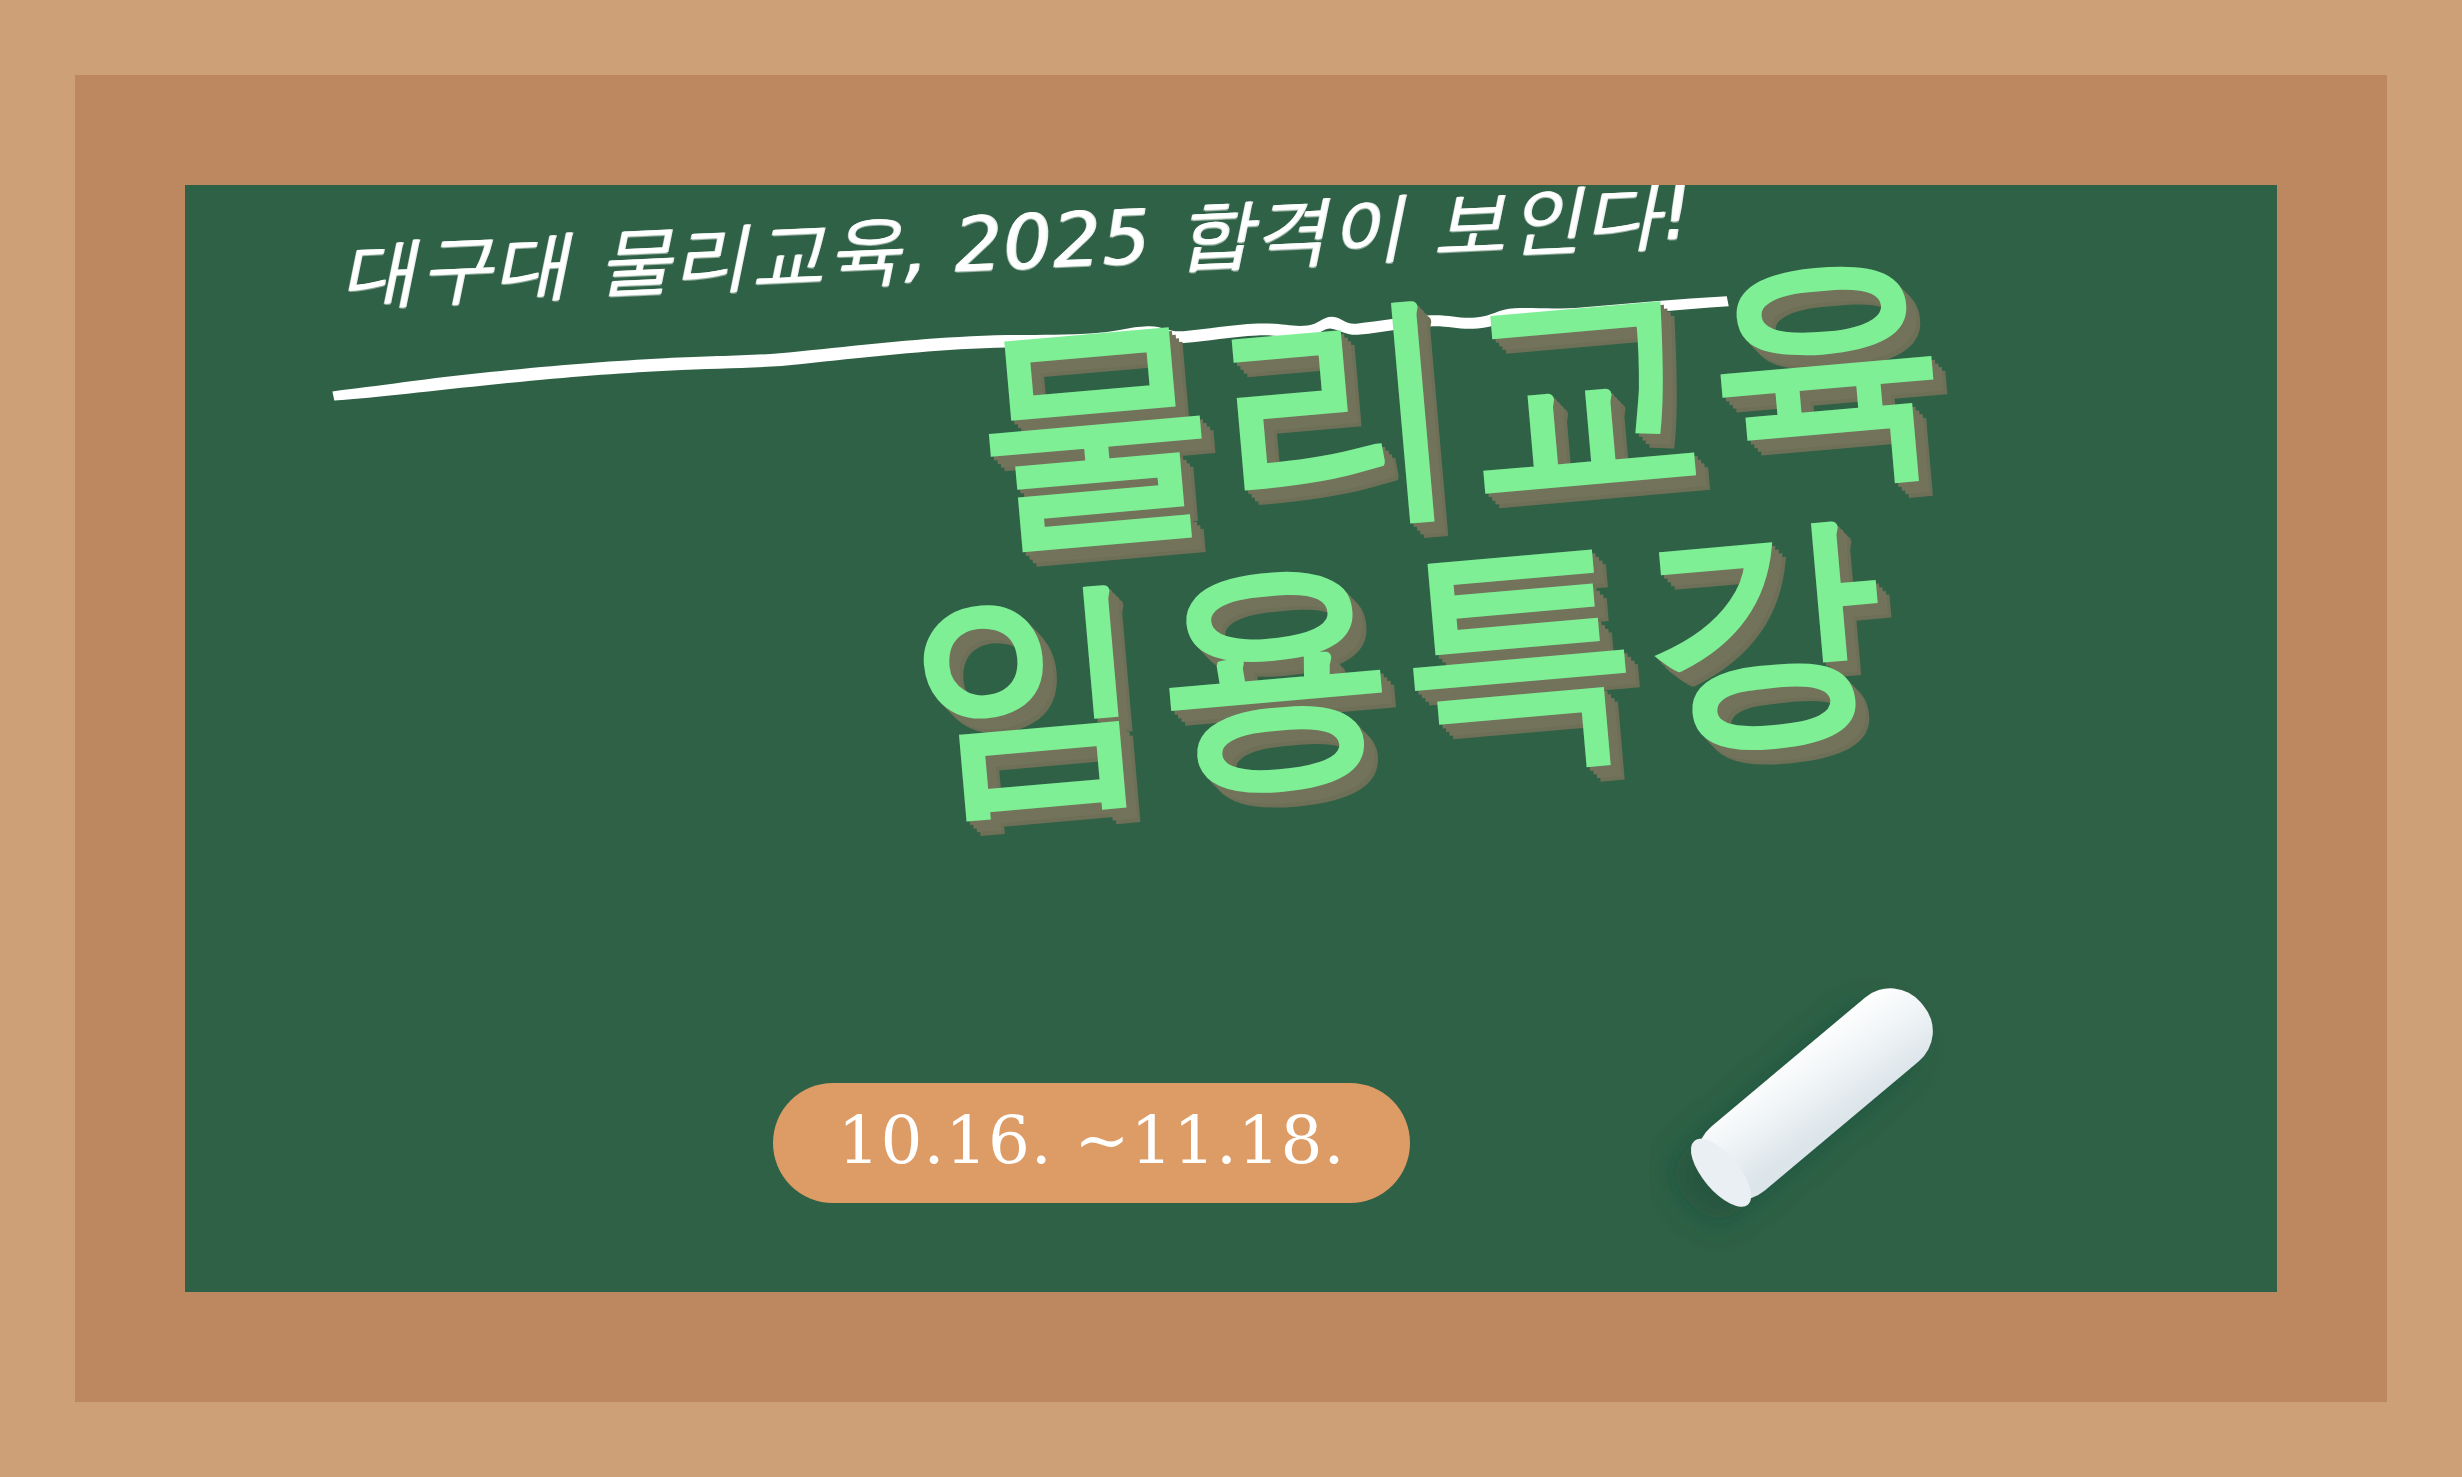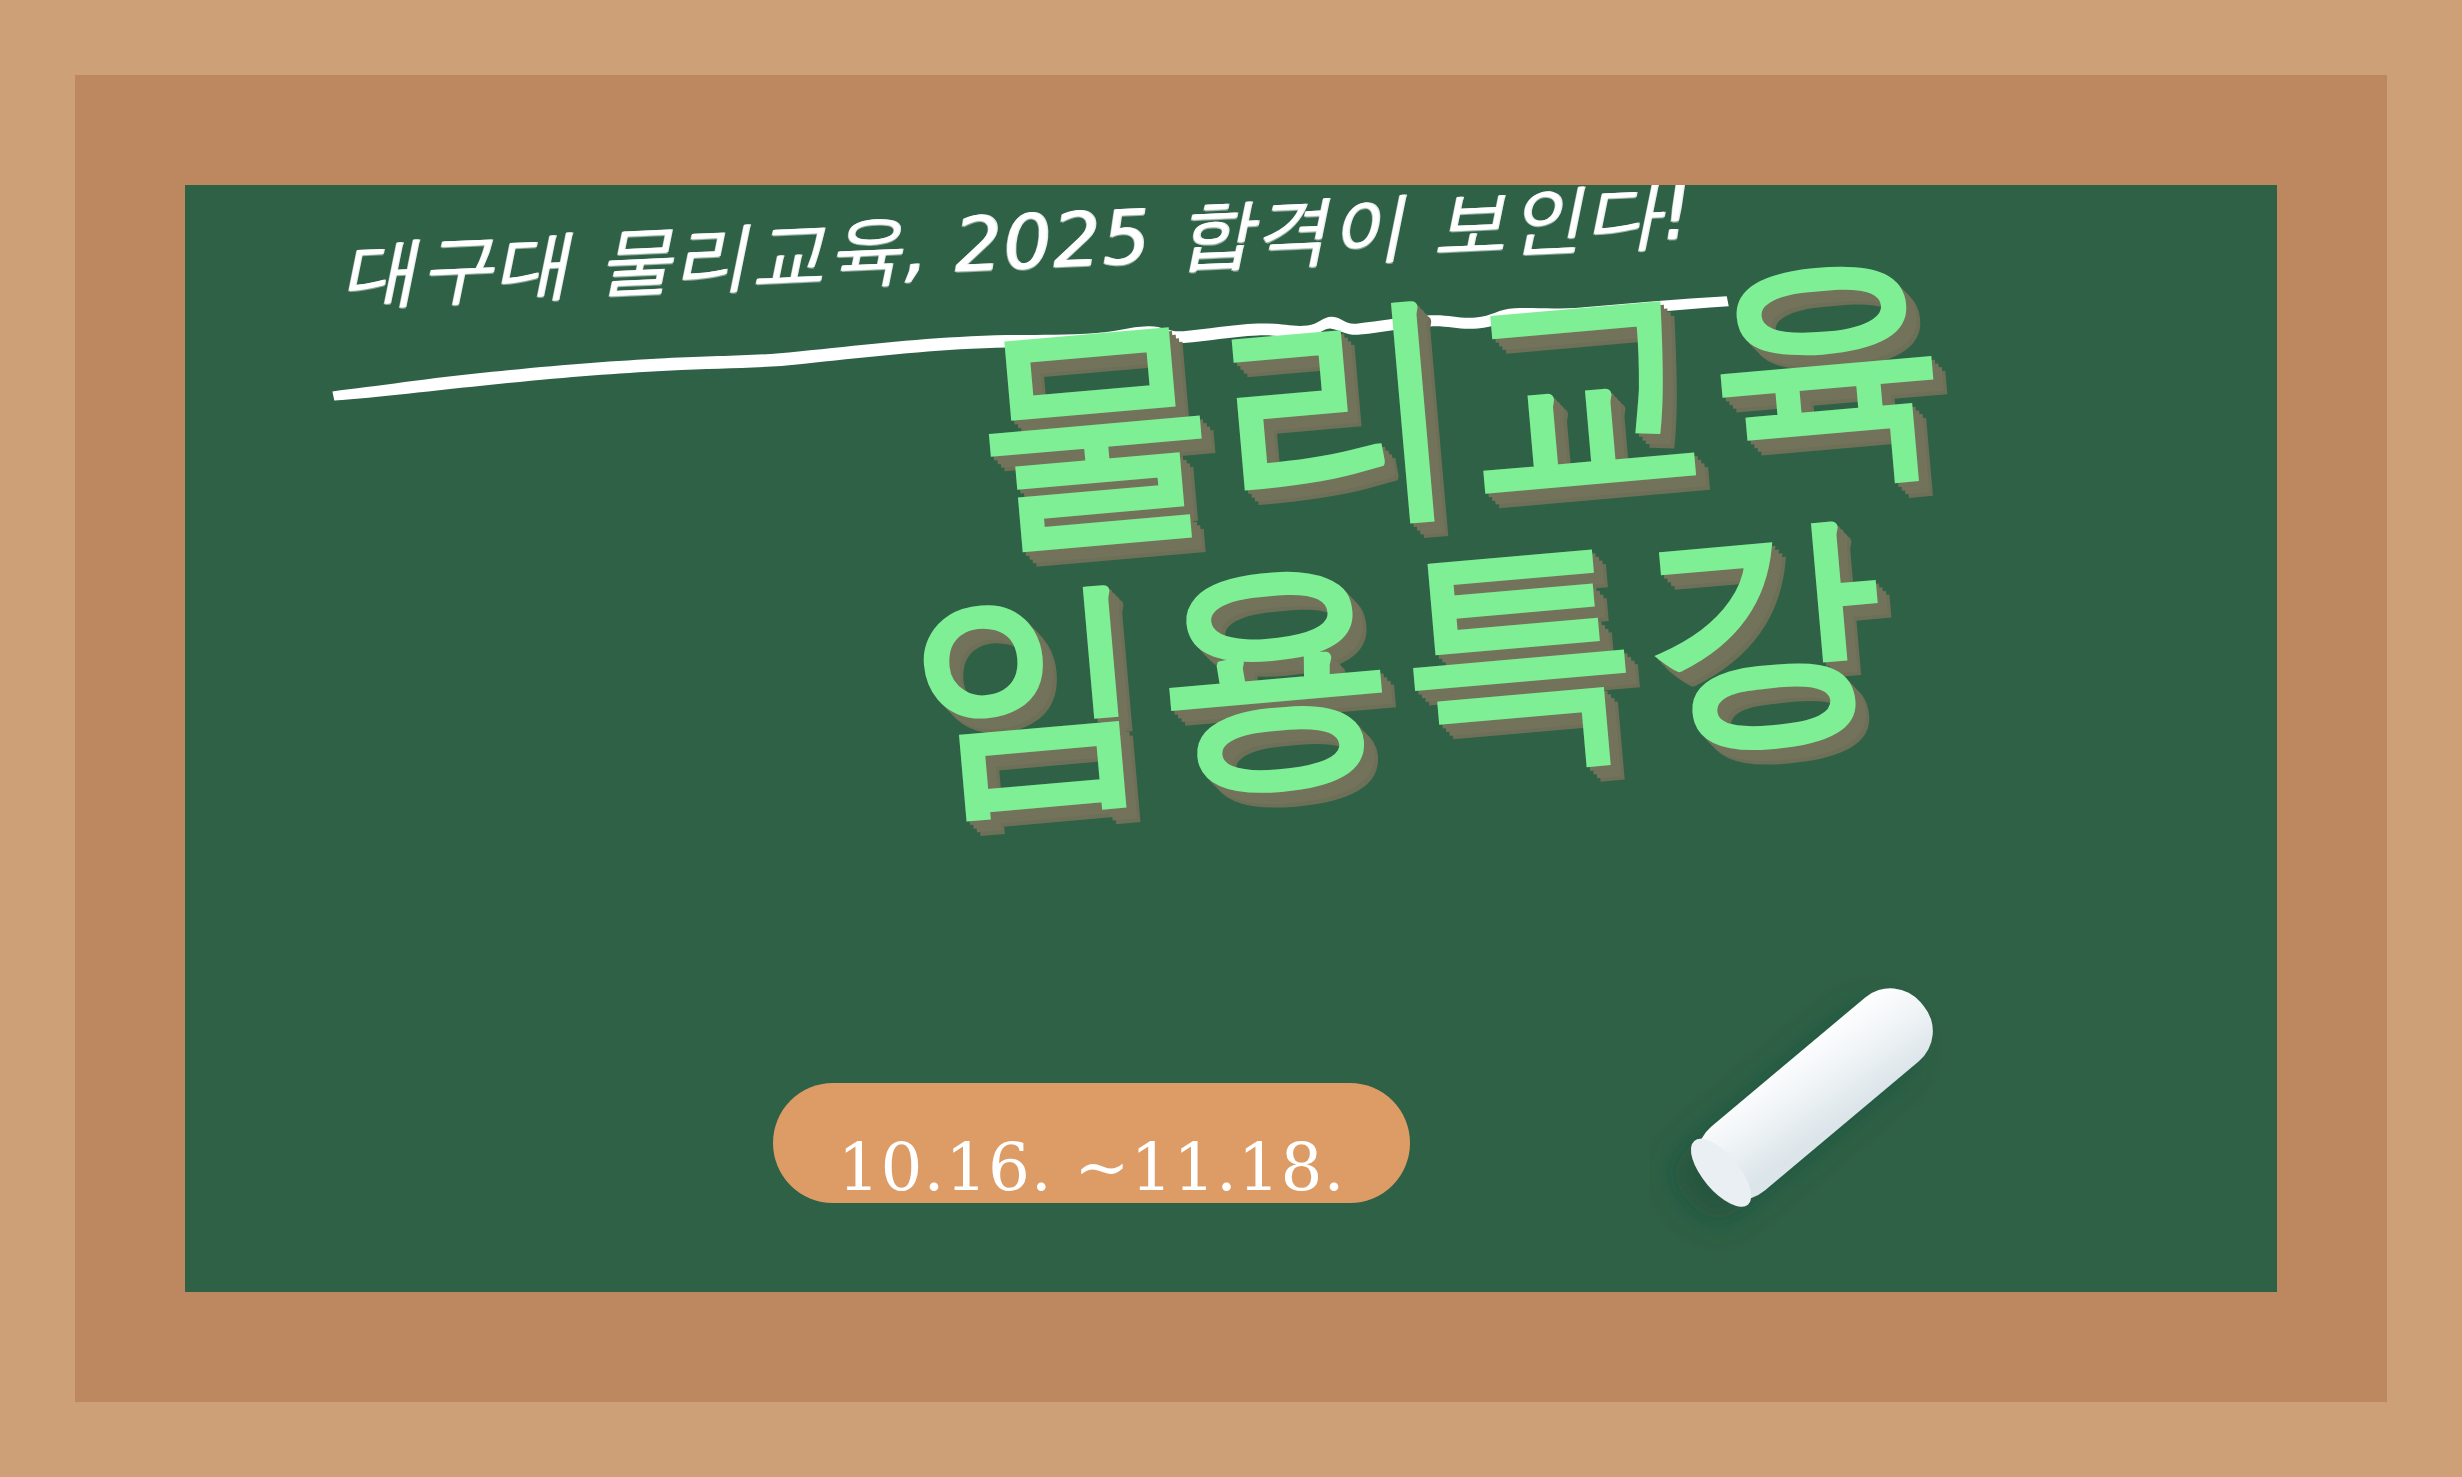--- a/index.html
+++ b/index.html
@@ -95,21 +95,21 @@
   
   #date-badge{
     position:absolute;
     left:588px;
     top:898px;
     width:637px;
     height:120px;
     background:#DD9C66;
     border-radius:61px;
     display:flex;
-    align-items:flex-end;
+    align-items:center;
     justify-content:center;
   }
   #date-text{
     color:#FFFFFF;
     font-family:"DejaVu Serif", serif;
     font-weight:400;
     font-size:66px;
     letter-spacing:0.8px;
     white-space:nowrap;
     line-height:1;

